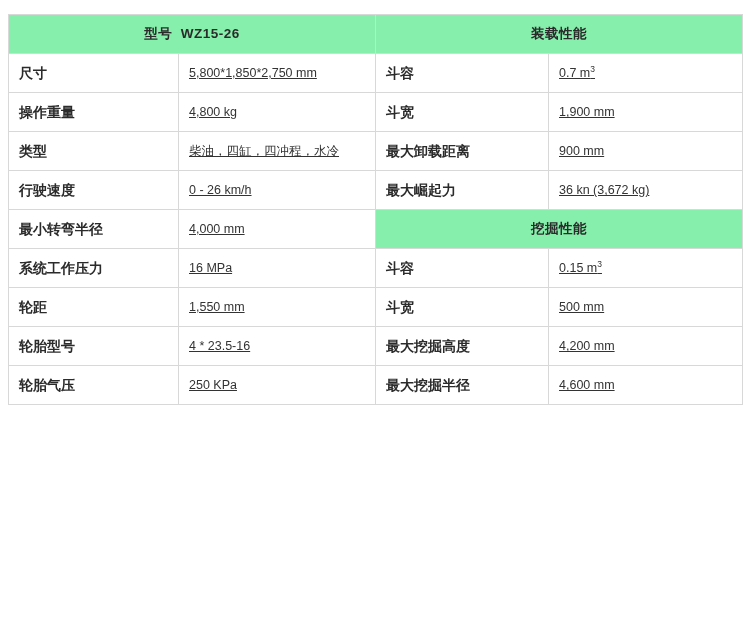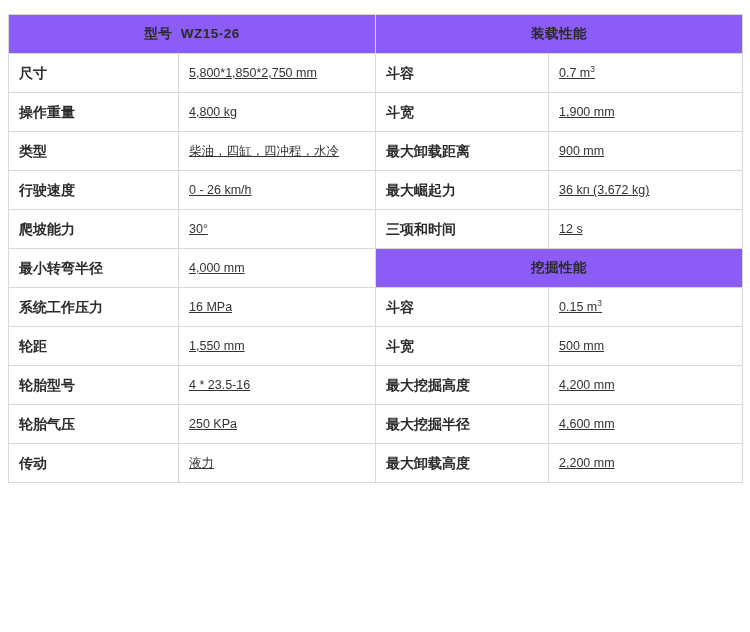--- a/index.html
+++ b/index.html
@@ -30,21 +30,21 @@
     padding: 0 10px;
     vertical-align: middle;
     line-height: 1.3;
   }
   col.c1 { width: 170px; }
   col.c2 { width: 197px; }
   col.c3 { width: 173px; }
   col.c4 { width: 194px; }
 
   .hdr {
-    background: #8b5cf6;
+    background: #86efac;
     text-align: center;
     font-weight: bold;
     font-size: 13.5px;
     letter-spacing: 0.5px;
     height: 40px;
   }
   .label {
     font-weight: bold;
     font-size: 14px;
   }
@@ -101,26 +101,20 @@
         <td class="value"><span>900 mm</span><span class="sub"></span></td>
       </tr>
 
       <tr>
         <td class="label">行驶速度</td>
         <td class="value">0 - 26 km/h</td>
         <td class="label">最大崛起力</td>
         <td class="value"><span>36 kn (3,672 kg)</span><span class="sub"></span></td>
       </tr>
 
-      <tr>
-        <td class="label">爬坡能力</td>
-        <td class="value">30°</td>
-        <td class="label">三项和时间</td>
-        <td class="value"><span>12 s</span><span class="sub"></span></td>
-      </tr>
 
       <tr>
         <td class="label">最小转弯半径</td>
         <td class="value">4,000 mm</td>
         <td class="hdr" colspan="2">挖掘性能</td>
       </tr>
 
       <tr>
         <td class="label">系统工作压力</td>
         <td class="value">16 MPa</td>
@@ -143,22 +137,16 @@
         <td class="value"><span>4,200 mm</span><span class="sub"></span></td>
       </tr>
 
       <tr>
         <td class="label">轮胎气压</td>
         <td class="value">250 KPa</td>
         <td class="label">最大挖掘半径</td>
         <td class="value"><span>4,600 mm</span><span class="sub"></span></td>
       </tr>
 
-      <tr>
-        <td class="label">传动</td>
-        <td class="value">液力</td>
-        <td class="label">最大卸载高度</td>
-        <td class="value"><span>2,200 mm</span><span class="sub"></span></td>
-      </tr>
 
     </tbody>
   </table>
 </div>
 
 </body></html>

